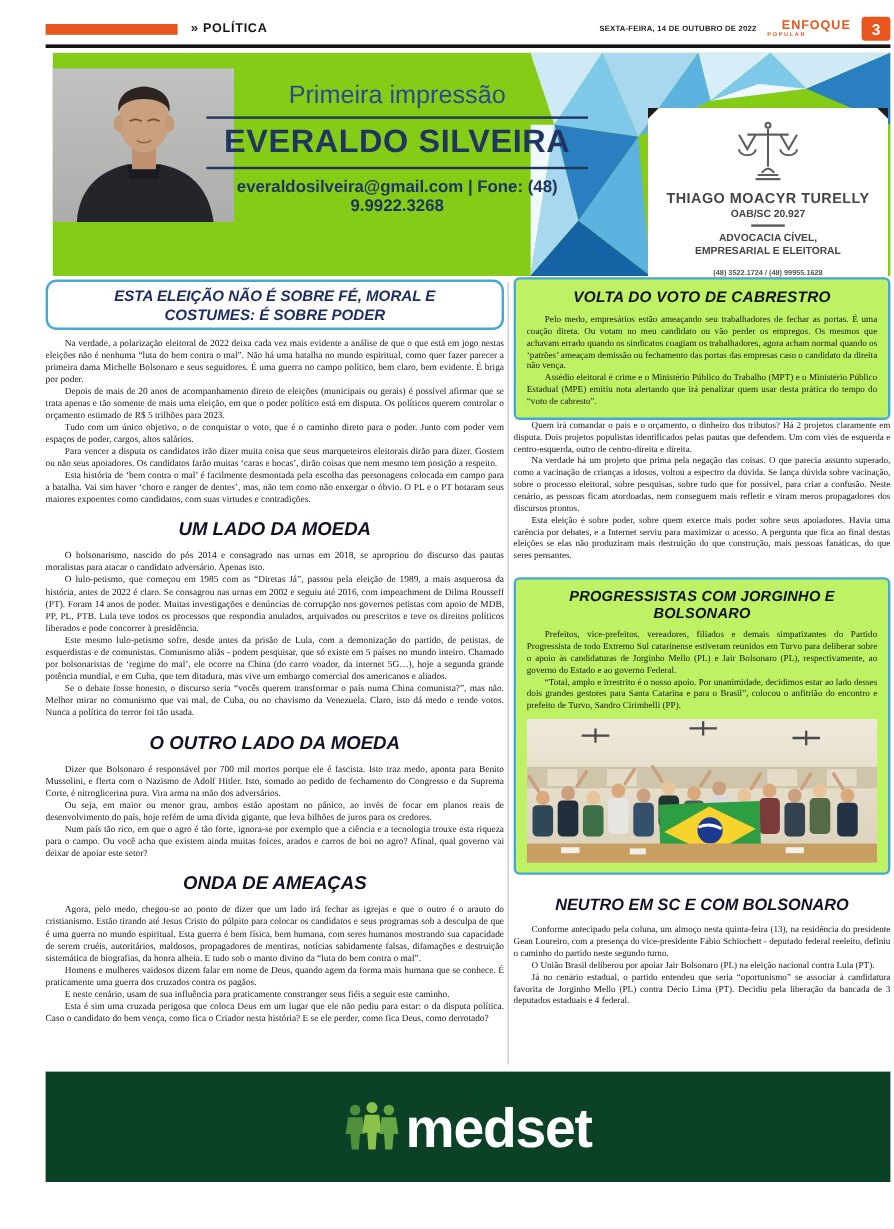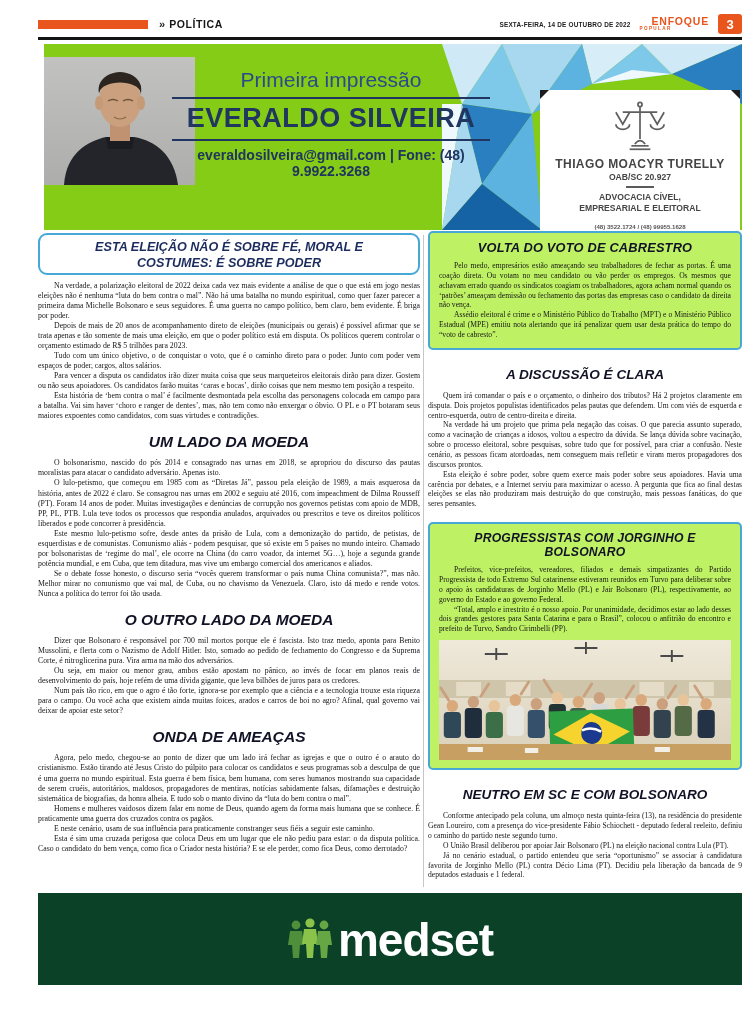--- a/index.html
+++ b/index.html
@@ -216,21 +216,20 @@
 
   <div class="col-right">
     <div class="boxed">
       <div class="box-title">VOLTA DO VOTO DE CABRESTRO</div>
       <div>
           <p class="rc-para">Pelo medo, empresários estão ameaçando seu trabalhadores de fechar as portas. É uma coação direta. Ou votam no meu candidato ou vão perder os empregos. Os mesmos que achavam errado quando os sindicatos coagiam os trabalhadores, agora acham normal quando os ‘patrões’ ameaçam demissão ou fechamento das portas das empresas caso o candidato da direita não vença.</p>
           <p class="rc-para">Assédio eleitoral é crime e o Ministério Público do Trabalho (MPT) e o Ministério Público Estadual (MPE) emitiu nota alertando que irá penalizar quem usar desta prática do tempo do “voto de cabresto”.</p>
         </div>
     </div>
 
-    <div class="rc-title">A DISCUSSÃO É CLARA</div>
     <div>
         <p class="rc-para">Quem irá comandar o país e o orçamento, o dinheiro dos tributos? Há 2 projetos claramente em disputa. Dois projetos populistas identificados pelas pautas que defendem. Um com viés de esquerda e centro-esquerda, outro de centro-direita e direita.</p>
         <p class="rc-para">Na verdade há um projeto que prima pela negação das coisas. O que parecia assunto superado, como a vacinação de crianças a idosos, voltou a espectro da dúvida. Se lança dúvida sobre vacinação, sobre o processo eleitoral, sobre pesquisas, sobre tudo que for possível, para criar a confusão. Neste cenário, as pessoas ficam atordoadas, nem conseguem mais refletir e viram meros propagadores dos discursos prontos.</p>
         <p class="rc-para">Esta eleição é sobre poder, sobre quem exerce mais poder sobre seus apoiadores. Havia uma carência por debates, e a Internet serviu para maximizar o acesso. A pergunta que fica ao final destas eleições se elas não produziram mais destruição do que construção, mais pessoas fanáticas, do que seres pensantes.</p>
       </div>
 
     <div class="boxed" style="margin-top:13px;">
       <div class="box-title small">PROGRESSISTAS COM JORGINHO E BOLSONARO</div>
       <div>
           <p class="rc-para">Prefeitos, vice-prefeitos, vereadores, filiados e demais simpatizantes do Partido Progressista de todo Extremo Sul catarinense estiveram reunidos em Turvo para deliberar sobre o apoio às candidaturas de Jorginho Mello (PL) e Jair Bolsonaro (PL), respectivamente, ao governo do Estado e ao governo Federal.</p>
@@ -305,21 +304,21 @@
         <rect x="30" y="107" width="16" height="5" fill="#f2efe6"></rect>
         <rect x="90" y="108" width="14" height="5" fill="#f2efe6"></rect>
         <rect x="226" y="107" width="16" height="5" fill="#f2efe6"></rect>
       </svg>
     </div>
 
     <div class="rc-title">NEUTRO EM SC E COM BOLSONARO</div>
     <div>
         <p class="rc-para">Conforme antecipado pela coluna, um almoço nesta quinta-feira (13), na residência do presidente Gean Loureiro, com a presença do vice-presidente Fábio Schiochett - deputado federal reeleito, definiu o caminho do partido neste segundo turno.</p>
         <p class="rc-para">O União Brasil deliberou por apoiar Jair Bolsonaro (PL) na eleição nacional contra Lula (PT).</p>
-        <p class="rc-para">Já no cenário estadual, o partido entendeu que seria “oportunismo” se associar à candidatura favorita de Jorginho Mello (PL) contra Décio Lima (PT). Decidiu pela liberação da bancada de 9 deputados estaduais e 1 federal.</p>
+        <p class="rc-para">Já no cenário estadual, o partido entendeu que seria “oportunismo” se associar à candidatura favorita de Jorginho Mello (PL) contra Décio Lima (PT). Decidiu pela liberação da bancada de 3 deputados estaduais e 4 federal.</p>
       </div>
   </div>
 
   <div class="medset-band">
     <div class="medset-logo">
       <svg width="46" height="42" viewBox="0 0 46 42">
         <g>
           <circle cx="9" cy="7" r="4.4" fill="#4f8f3c"></circle>
           <path d="M3,13 h12 l2,14 h-4 l-1,13 h-6 l-1,-13 h-4 Z" fill="#4f8f3c"></path>
           <circle cx="23" cy="5" r="4.6" fill="#8bc34a"></circle>

